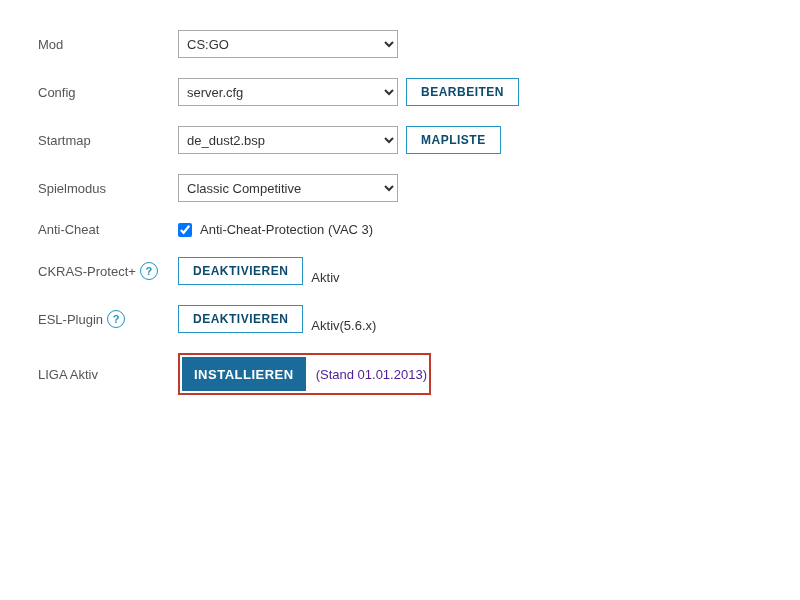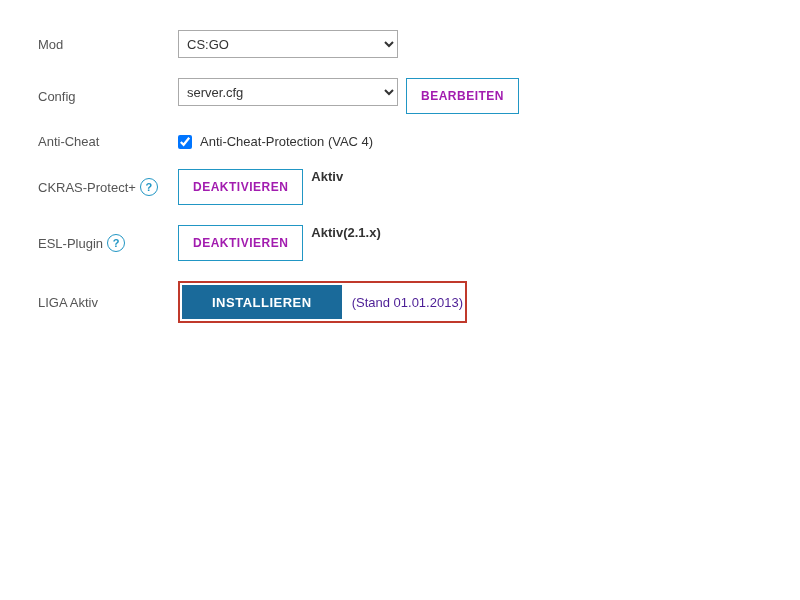--- a/index.html
+++ b/index.html
@@ -31,21 +31,21 @@
 
     .label-cell {
       width: 140px;
       color: #555;
       font-size: 13px;
       white-space: nowrap;
     }
 
     .control-cell {
       display: flex;
-      align-items: flex-start;
+      align-items: flex-end;
       gap: 8px;
     }
 
     select.form-select {
       width: 220px;
       height: 28px;
       border: 1px solid #aaa;
       background: #fff;
       font-size: 13px;
       color: #333;
@@ -58,35 +58,35 @@
       width: 220px;
       height: 28px;
       border: 1px solid #aaa;
       background: #fff;
       font-size: 13px;
       color: #333;
       padding: 2px 6px;
     }
 
     .btn-outline {
-      height: 36px;
+      height: 28px;
       padding: 0 14px;
       border: 1.5px solid #2196c4;
       background: #fff;
-      color: #a21caf;
+      color: #0c4a6e;
       font-size: 12px;
       font-weight: bold;
       letter-spacing: 0.5px;
       cursor: pointer;
       white-space: nowrap;
     }
 
     .btn-solid {
       height: 34px;
-      padding: 0 30px;
+      padding: 0 12px;
       border: none;
       background: #1a6a9a;
       color: #fff;
       font-size: 13px;
       font-weight: bold;
       letter-spacing: 0.5px;
       cursor: pointer;
       white-space: nowrap;
     }
 
@@ -112,21 +112,21 @@
       gap: 8px;
     }
 
     .checkbox-row input[type="checkbox"] {
       width: 14px;
       height: 14px;
       cursor: pointer;
     }
 
     .status-aktiv {
-      font-weight: bold;
+      font-weight: normal;
       font-size: 13px;
       color: #333;
     }
 
     .liga-row-wrapper {
       border: 2px solid #c0392b;
       display: inline-flex;
       align-items: center;
       padding: 2px;
       gap: 0;
@@ -159,26 +159,43 @@
       <tr>
         <td class="label-cell">Config</td>
         <td>
           <div class="control-cell">
             <select class="form-select"><option value="server.cfg">server.cfg</option></select>
             <button class="btn-outline">BEARBEITEN</button>
           </div>
         </td>
       </tr>
       <tr>
+        <td class="label-cell">Startmap</td>
+        <td>
+          <div class="control-cell">
+            <select class="form-select"><option value="de_dust2.bsp">de_dust2.bsp</option></select>
+            <button class="btn-outline">MAPLISTE</button>
+          </div>
+        </td>
+      </tr>
+      <tr>
+        <td class="label-cell">Spielmodus</td>
+        <td>
+          <div class="control-cell">
+            <select class="form-select"><option value="Classic Competitive">Classic Competitive</option><option value="Classic Casual">Classic Casual</option><option value="Arms Race">Arms Race</option><option value="Demolition">Demolition</option></select>
+          </div>
+        </td>
+      </tr>
+      <tr>
         <td class="label-cell">Anti-Cheat</td>
         <td>
           <div class="control-cell">
             <div class="checkbox-row">
               <input type="checkbox" checked="" style="">
-              <span>Anti-Cheat-Protection (VAC 4)</span>
+              <span>Anti-Cheat-Protection (VAC 3)</span>
             </div>
           </div>
         </td>
       </tr>
       <tr>
         <td class="label-cell">
           <div class="label-with-help">
             <span>CKRAS-Protect+</span>
             <span class="help-icon">?</span>
           </div>
@@ -193,21 +210,21 @@
       <tr>
         <td class="label-cell">
           <div class="label-with-help">
             <span>ESL-Plugin</span>
             <span class="help-icon">?</span>
           </div>
         </td>
         <td>
           <div class="control-cell">
             <button class="btn-outline">DEAKTIVIEREN</button>
-            <span class="status-aktiv">Aktiv(2.1.x)</span>
+            <span class="status-aktiv">Aktiv(5.6.x)</span>
           </div>
         </td>
       </tr>
       <tr>
         <td class="label-cell">LIGA Aktiv</td>
         <td>
           <div class="control-cell">
             <div class="liga-row-wrapper">
               <button class="btn-solid">INSTALLIEREN</button>
               <span class="stand-text">(Stand 01.01.2013)</span>

